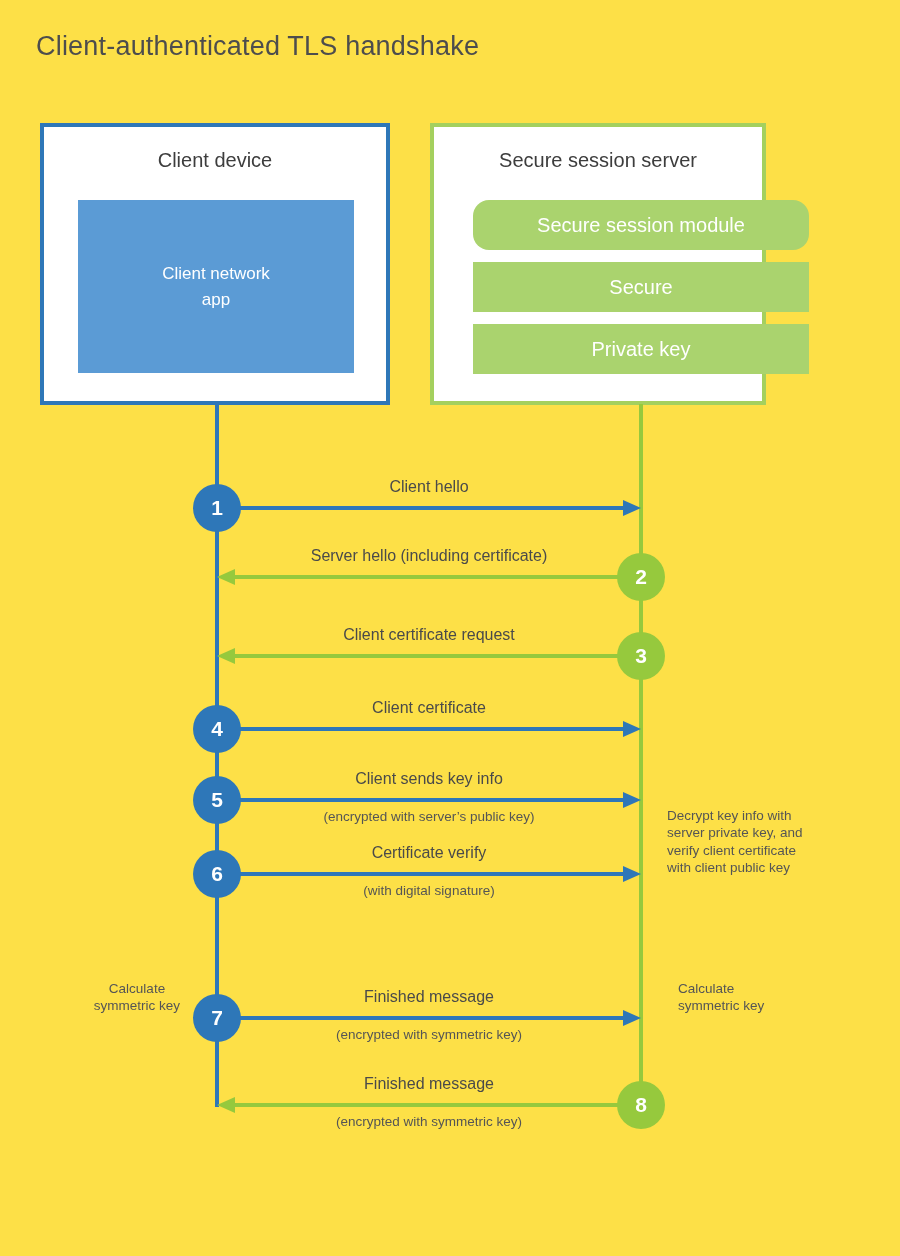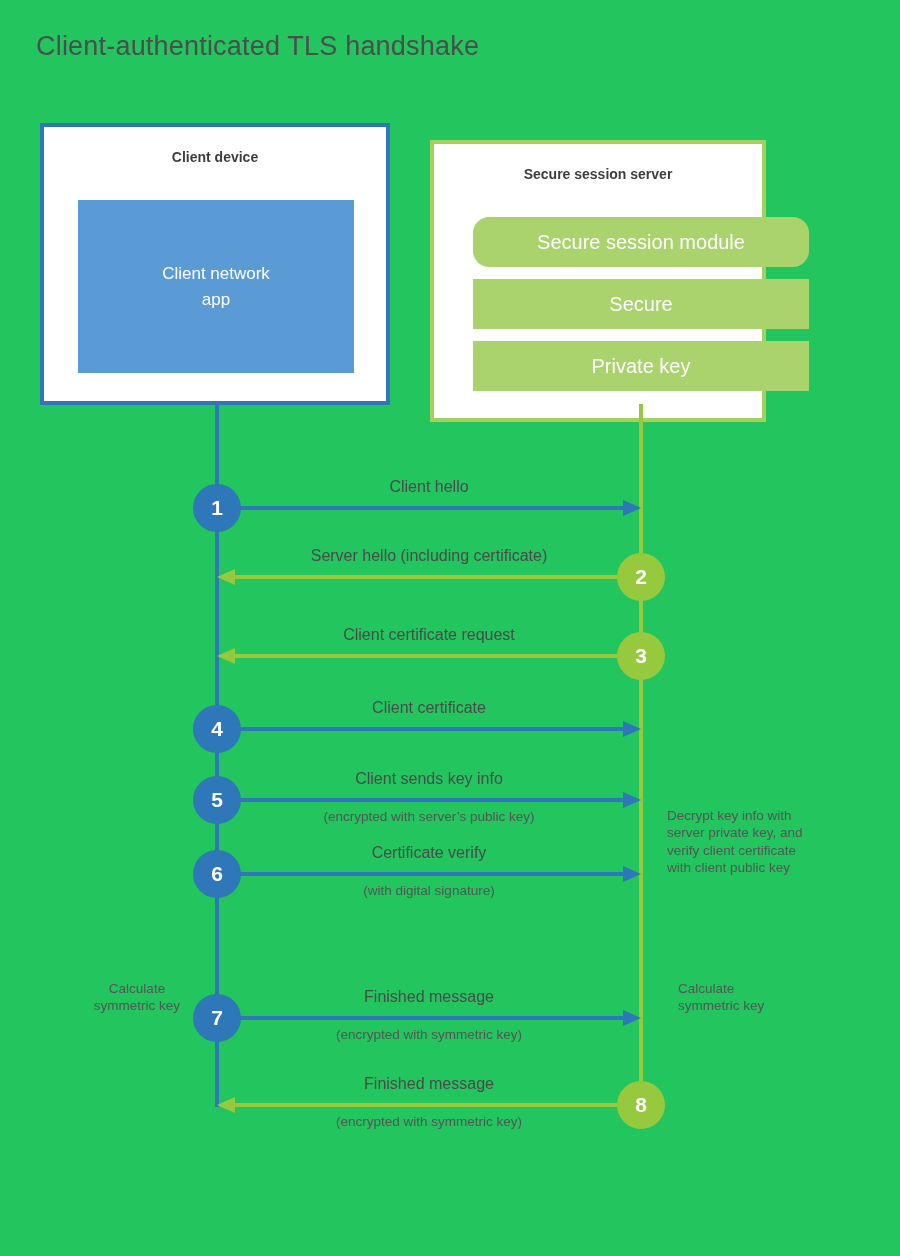--- a/index.html
+++ b/index.html
@@ -1,28 +1,28 @@
 <!DOCTYPE html>
 <html><head>
 <meta charset="utf-8">
 <style>
   html,body{margin:0;padding:0;background:#ffffff;}
   #canvas{
-    position:relative;width:900px;height:1256px;background:#22c55e;overflow:hidden;
+    position:relative;width:900px;height:1256px;background:#fde047;overflow:hidden;
     font-family:"Liberation Sans","DejaVu Sans",sans-serif;
   }
   .abs{position:absolute;box-sizing:border-box;}
   #page-title{
     left:36px;top:31px;font-size:27px;font-weight:400;letter-spacing:.2px;color:#4d4d4d;
   }
   .actor-box{border:4px solid;background:#ffffff;}
   #client-box{left:40px;top:123px;width:350px;height:282px;border-color:#2e77b8;}
-  #server-box{left:430px;top:140px;width:336px;height:282px;border-color:#a4d05e;}
+  #server-box{left:430px;top:123px;width:336px;height:282px;border-color:#a4d05e;}
   .actor-heading{
-    left:0;top:22px;width:100%;text-align:center;font-size:14px;font-weight:700;color:#3d3d3d;
+    left:0;top:22px;width:100%;text-align:center;font-size:20px;font-weight:400;color:#3d3d3d;
   }
   #client-app-box{
     left:34px;top:73px;width:276px;height:173px;background:#5b9bd5;
     display:flex;align-items:center;justify-content:center;text-align:center;
     color:#ffffff;font-size:17px;line-height:1.5;white-space:pre-line;
   }
   .server-bar{
     left:39px;width:336px;height:50px;background:#aad36e;
     display:flex;align-items:center;justify-content:center;
     color:#ffffff;font-size:20px;

